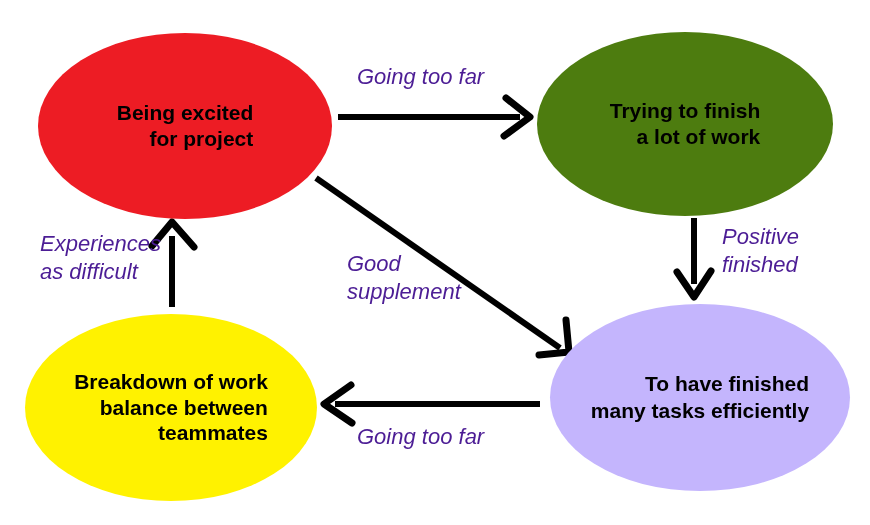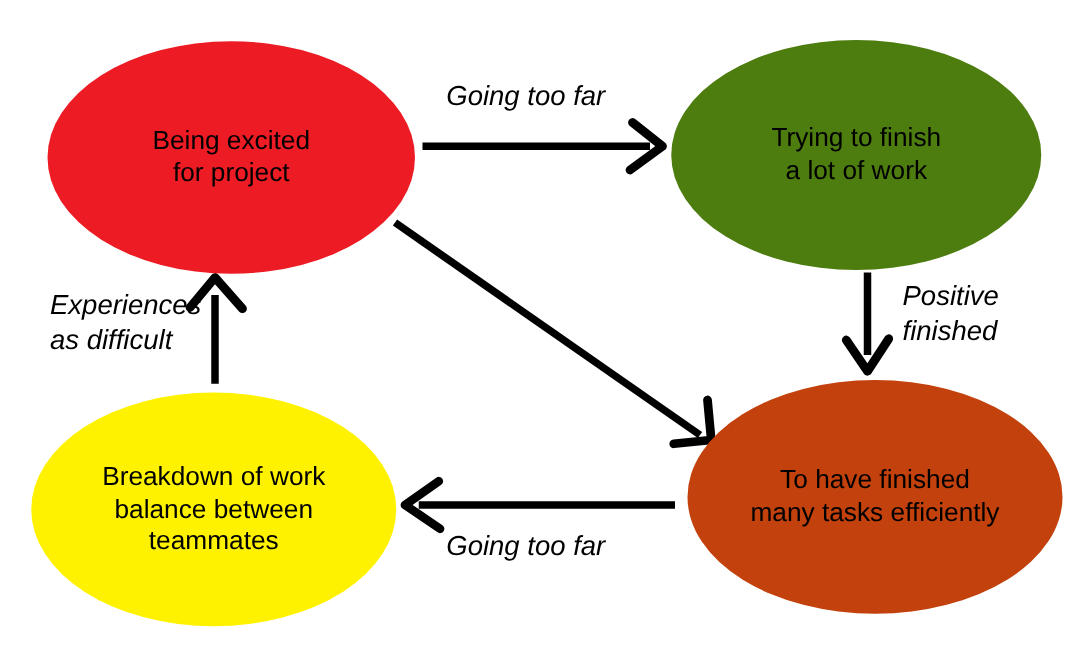--- a/index.html
+++ b/index.html
@@ -32,34 +32,35 @@
     position: absolute;
     border-radius: 50%;
     display: flex;
     align-items: center;
     justify-content: center;
   }
   .node-label {
     font-size: 21px;
     line-height: 1.25;
     color: #000000;
-    text-align: center;
+    text-align: right;
     white-space: pre-line;
+    font-weight: bold;
   }
   .node-excited   { left: 38px;  top: 33px;  width: 294px; height: 186px; }
   .node-trying    { left: 537px; top: 32px;  width: 296px; height: 184px; }
   .node-breakdown { left: 25px;  top: 314px; width: 292px; height: 187px; }
   .node-finished  { left: 550px; top: 304px; width: 300px; height: 187px; }
   .node-breakdown .node-label { line-height: 1.22; }
   .edge-label {
     position: absolute;
     font-size: 22px;
     font-style: italic;
     line-height: 1.25;
-    color: #000000;
+    color: #4c1d95;
     white-space: pre-line;
   }
   .label-going-top    { left: 357px; top: 63px;  }
   .label-positive     { left: 722px; top: 223px; }
   .label-good         { left: 347px; top: 250px; }
   .label-going-bottom { left: 357px; top: 423px; }
   .label-experiences  { left: 40px;  top: 230px; }
 </style>
 </head>
 <body>
@@ -92,35 +93,37 @@
   <div class="node node-excited" style="background: rgb(237, 28, 36);">
     <div class="node-label">Being excited
 for project</div>
   </div>
 
   <div class="node node-trying" style="background: #4d7c0f;">
     <div class="node-label">Trying to finish
 a lot of work</div>
   </div>
 
-  <div class="node node-finished" style="background: #c2410c;">
+  <div class="node node-finished" style="background: #c4b5fd;">
     <div class="node-label">To have finished
 many tasks efficiently</div>
   </div>
 
   <div class="node node-breakdown" style="background: rgb(255, 242, 0);">
     <div class="node-label">Breakdown of work
 balance between
 teammates</div>
   </div>
 
   <div class="edge-label label-going-top">Going too far</div>
 
   <div class="edge-label label-positive">Positive
 finished</div>
 
+  <div class="edge-label label-good">Good
+supplement</div>
 
   <div class="edge-label label-going-bottom">Going too far</div>
 
   <div class="edge-label label-experiences">Experiences
 as difficult</div>
 
 </div>
 
 </body></html>

